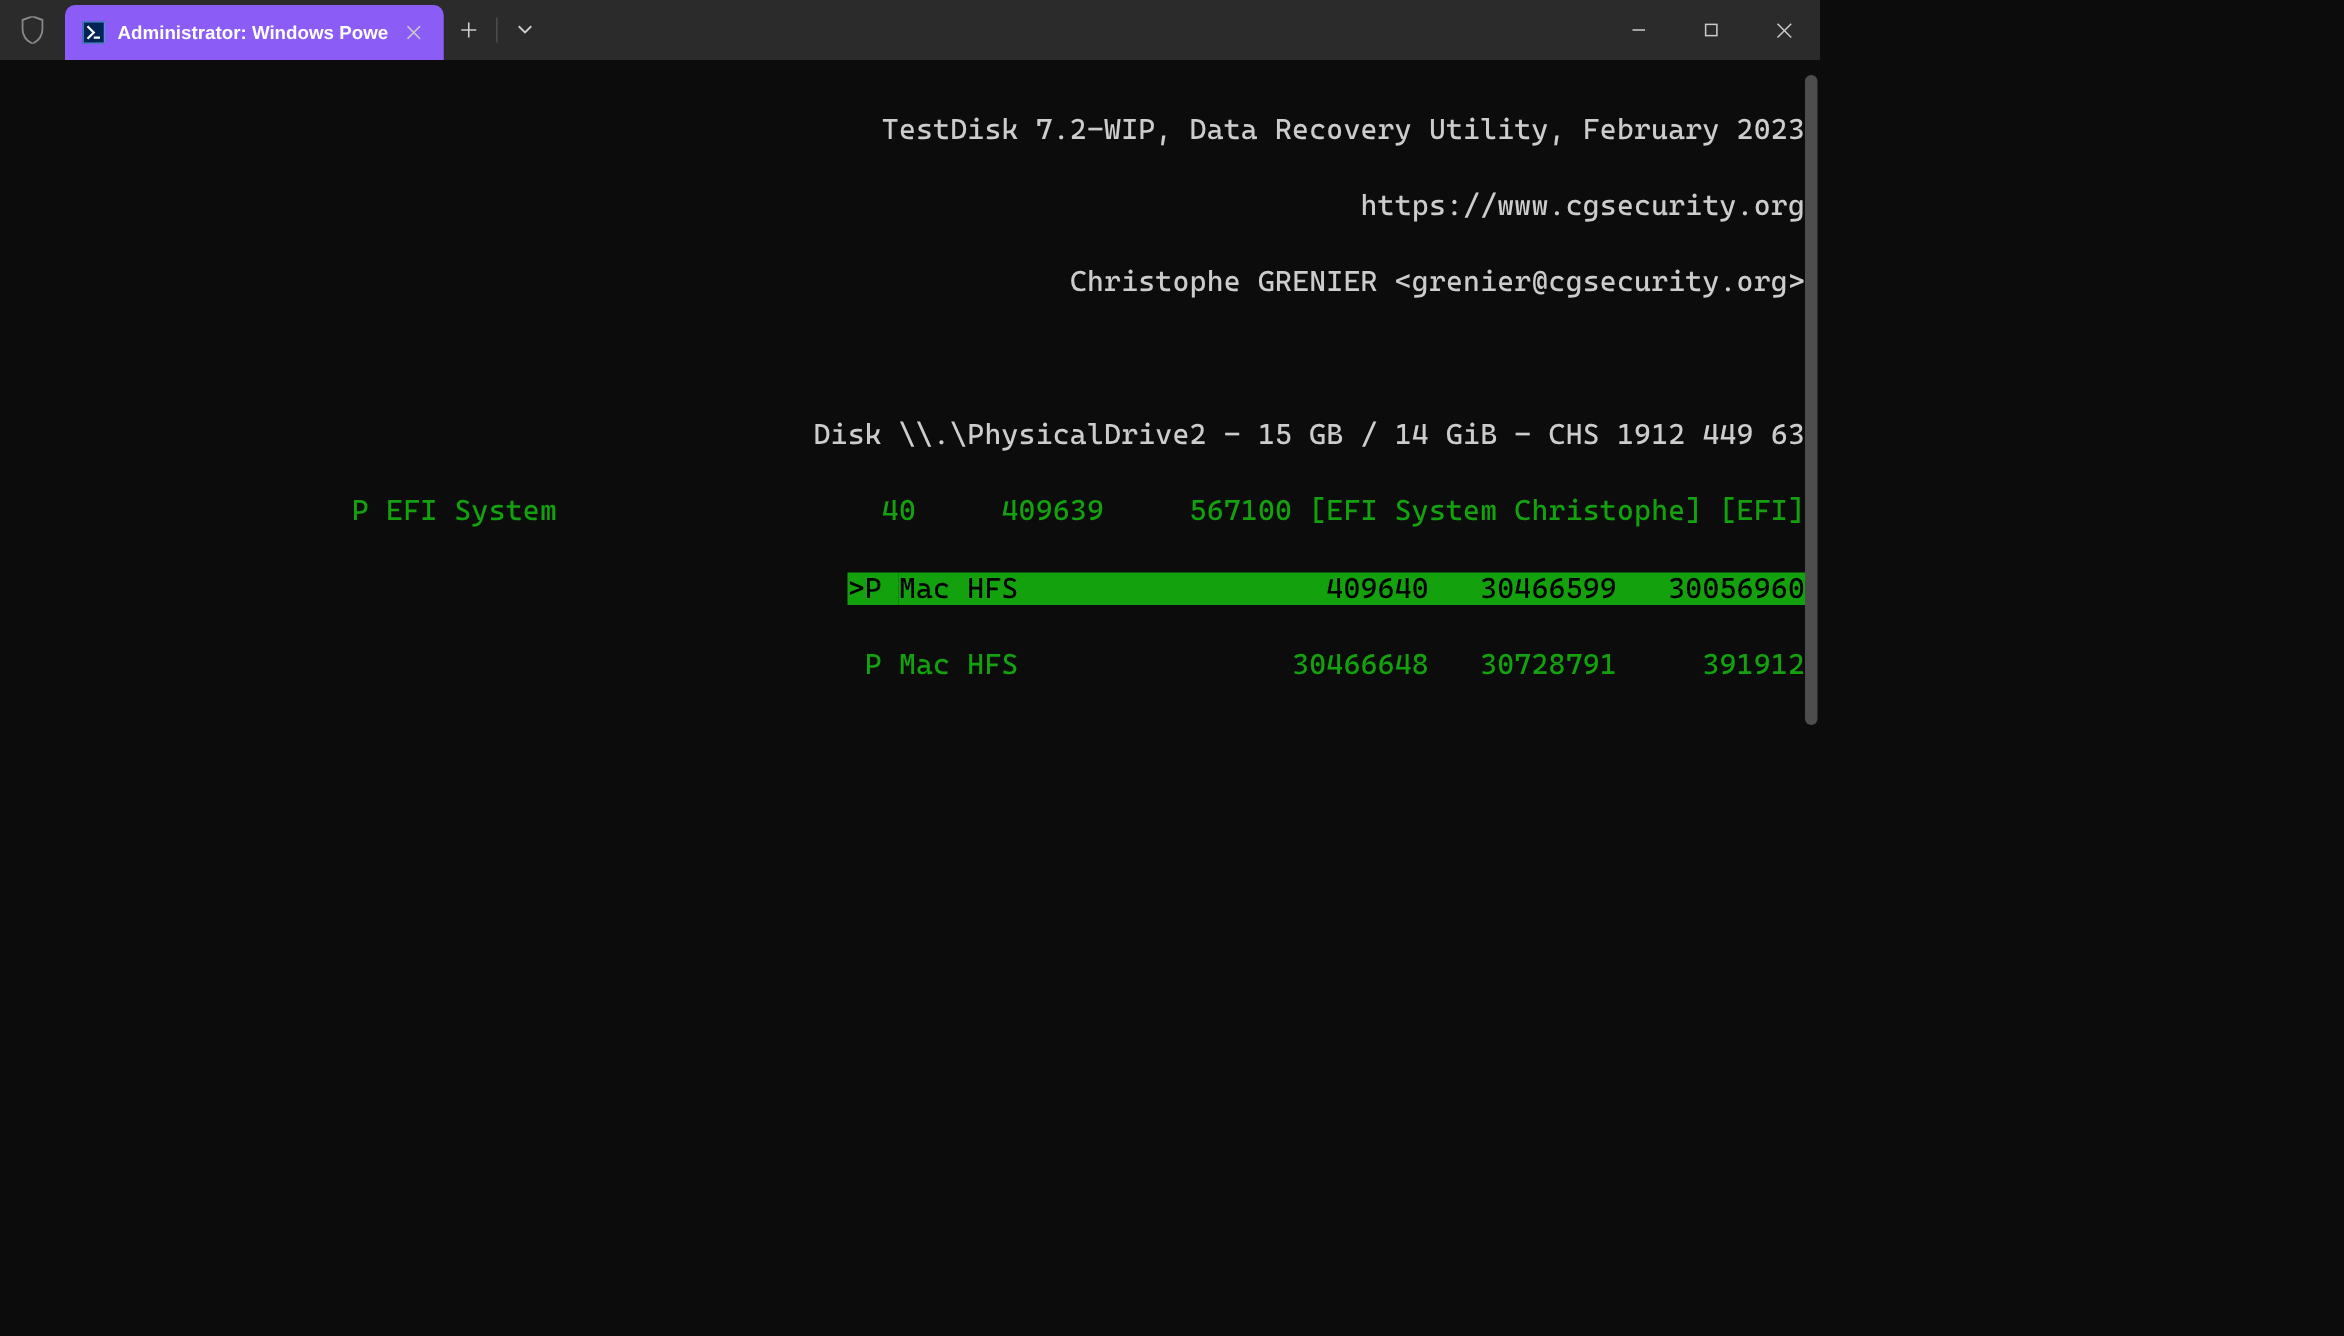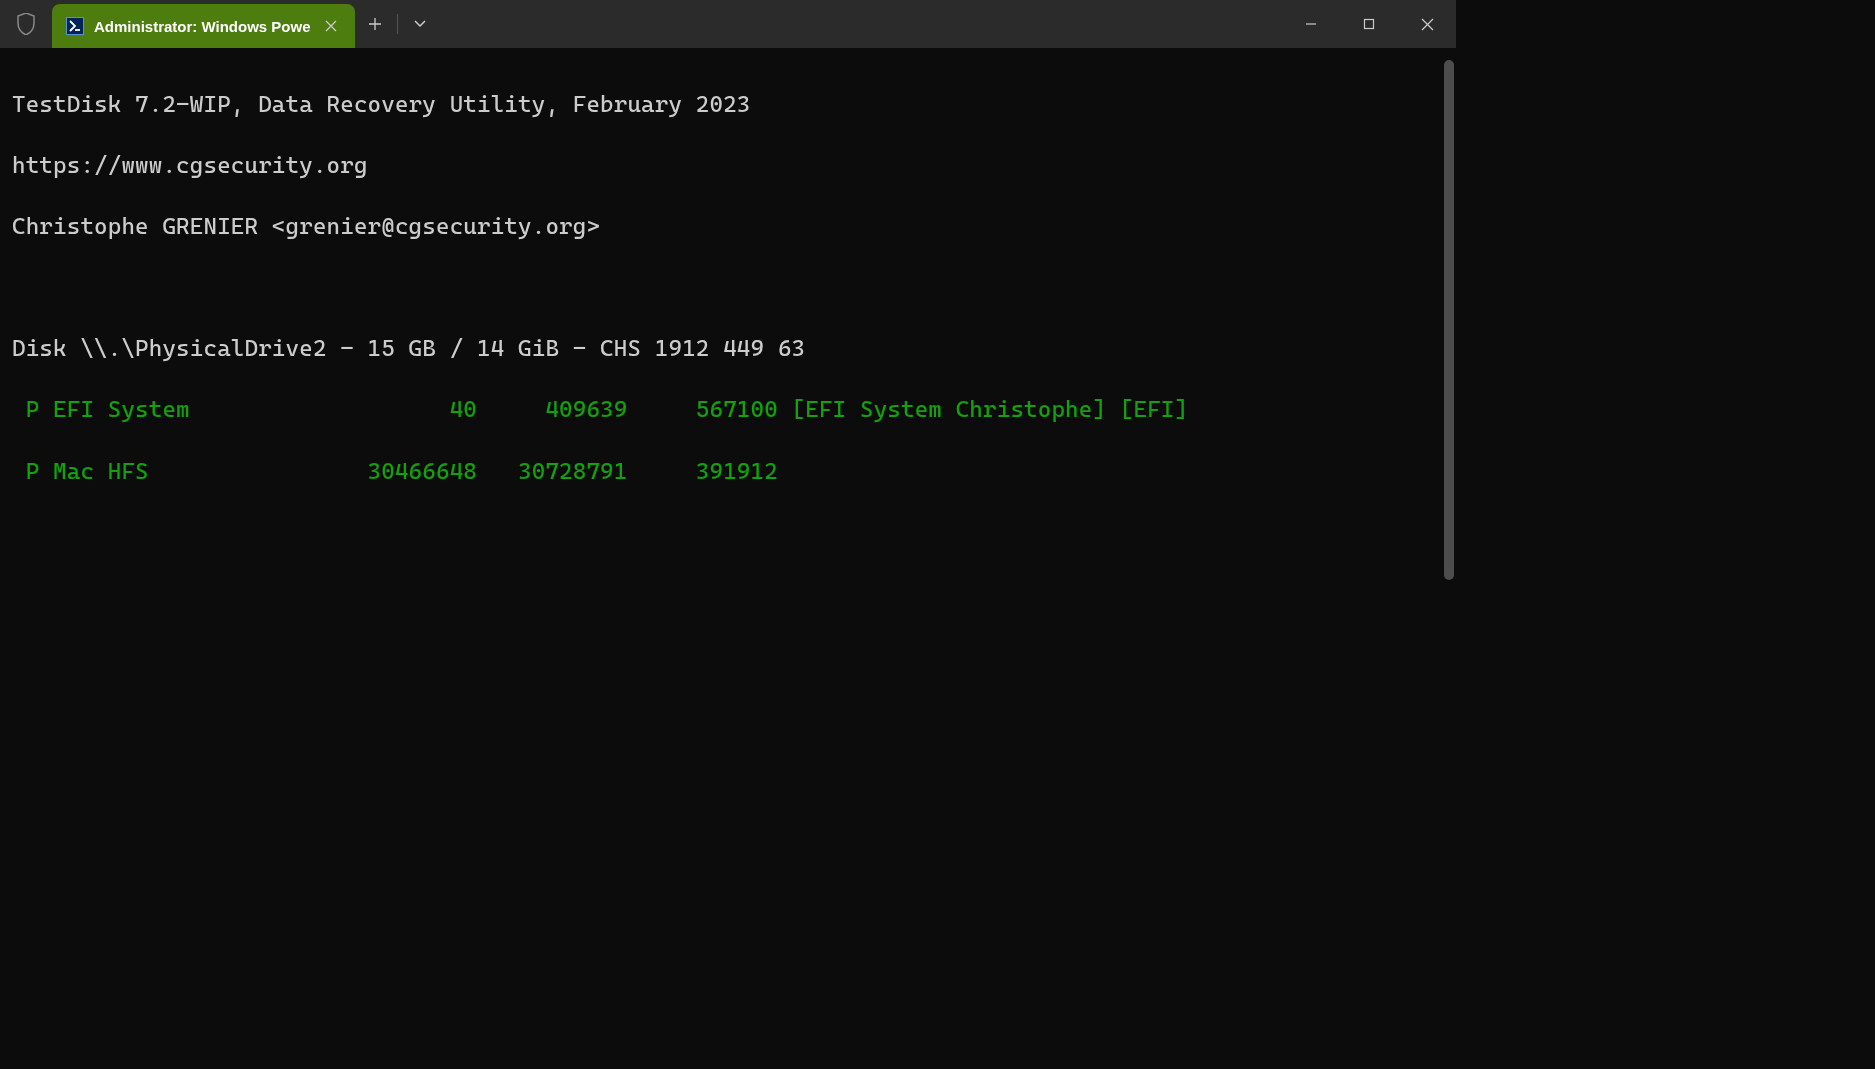--- a/index.html
+++ b/index.html
@@ -25,21 +25,21 @@
       height: 48px;
       display: flex;
       align-items: center;
       justify-content: center;
     }
     .shield-icon {
       width: 18px;
       height: 22px;
     }
     .tab {
-      background: #4d7c0f;
+      background: #8b5cf6;
       height: 44px;
       margin-top: 4px;
       border-radius: 8px 8px 0 0;
       display: flex;
       align-items: center;
       padding: 0 14px 0 14px;
       min-width: 300px;
       max-width: 320px;
       gap: 10px;
     }
@@ -108,21 +108,21 @@
       justify-content: center;
       color: #cccccc;
       cursor: pointer;
     }
     .terminal {
       padding: 10px 12px;
       line-height: 1.33;
       white-space: pre;
       letter-spacing: 0.2px;
     }
-    .term-line { min-height: 30.5px; }
+    .term-line { min-height: 30.5px; text-align: right; }
     .green { color: #13a10e; }
     .hl {
       background: #13a10e;
       color: #000000;
     }
     .scrollbar {
       position: absolute;
       right: 0;
       top: 48px;
       width: 14px;
@@ -194,20 +194,21 @@
   </div>
 </div>
 
 <div class="terminal">
 <div class="term-line">TestDisk 7.2-WIP, Data Recovery Utility, February 2023</div>
 <div class="term-line">https://www.cgsecurity.org</div>
 <div class="term-line">Christophe GRENIER &lt;grenier@cgsecurity.org&gt;</div>
 <div class="term-line"> </div>
 <div class="term-line">Disk \\.\PhysicalDrive2 - 15 GB / 14 GiB - CHS 1912 449 63</div>
 <div class="term-line"><span class="green"> P </span><span class="green">EFI System                   40     409639     567100</span><span class="green"> [EFI System Christophe] [EFI]</span></div>
+<div class="term-line"><span class="hl">&gt;P </span><span class="hl">Mac HFS                  409640   30466599   30056960</span></div>
 <div class="term-line"><span class="green"> P </span><span class="green">Mac HFS                30466648   30728791     391912</span></div>
 <div class="term-line"> </div>
 <div class="term-line"> </div>
 <div class="term-line"> </div>
 <div class="term-line"> </div>
 <div class="term-line"> </div>
 <div class="term-line"> </div>
 <div class="term-line"> </div>
 <div class="term-line"> </div>
 

